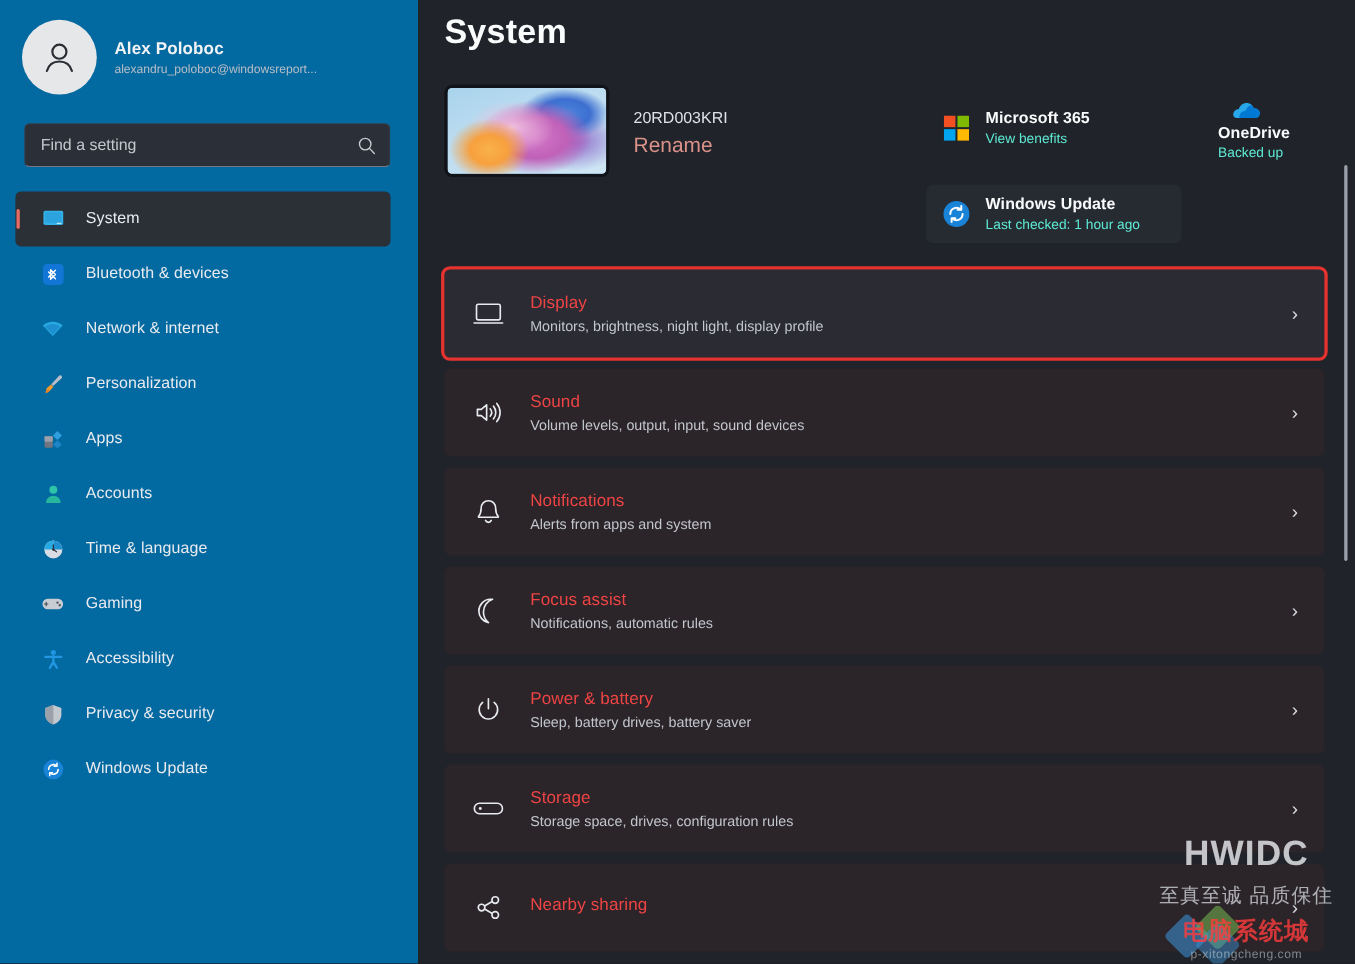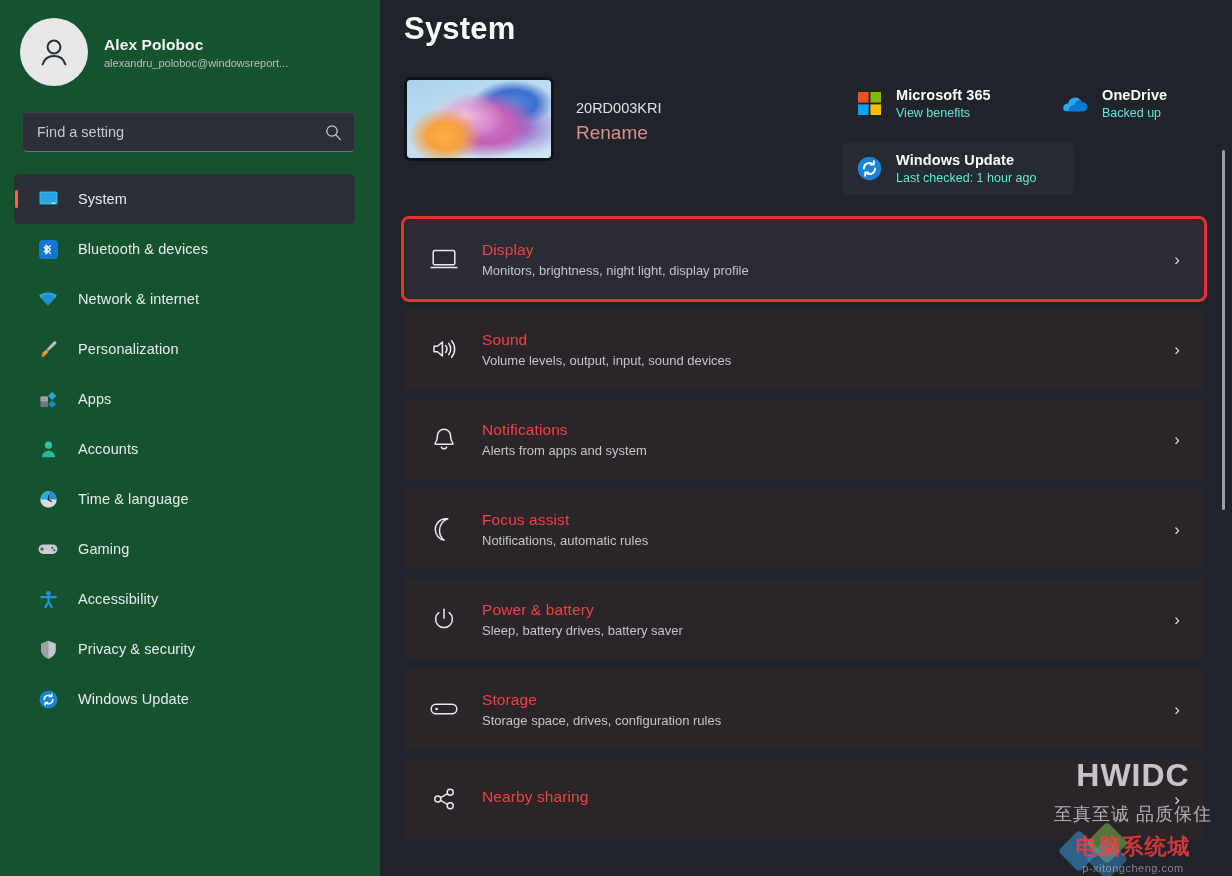--- a/index.html
+++ b/index.html
@@ -57,21 +57,21 @@
   .minimize-bar { width: 13px; height: 1.5px; background: #e6e8ec; display:block; }
   .max-sq { width: 12px; height: 12px; border: 1.5px solid #e6e8ec; display:block; }
 
   
   .body-split { flex: 1; display: flex; min-height: 0; position: relative; }
 
   
   .sidebar {
     width: 380px;
     flex: 0 0 380px;
-    background: #14532d;
+    background: #0369a1;
     padding-top: 8px;
     position: relative;
     z-index: 4;
   }
   .account {
     display: flex;
     align-items: center;
     padding: 10px 0 14px 20px;
   }
   .avatar {
@@ -210,21 +210,21 @@
   .mini-cards { flex: 1; min-width: 0; margin-left: 18px; }
   .mini-row { display: flex; }
   .mini-card {
     display: flex;
     align-items: center;
     border-radius: 6px;
     padding: 10px 14px;
     cursor: pointer;
   }
   .mini-card.ms365 { width: 206px; }
-  .mini-card.onedrive { width: 170px; }
+  .mini-card.onedrive { width: 170px; flex-direction: column; }
   .mini-card.update {
     background: #262a31;
     width: 232px;
     margin-top: 12px;
   }
   .mini-icon {
     width: 26px; height: 26px;
     flex: 0 0 26px;
     display: flex; align-items: center; justify-content: center;
   }

